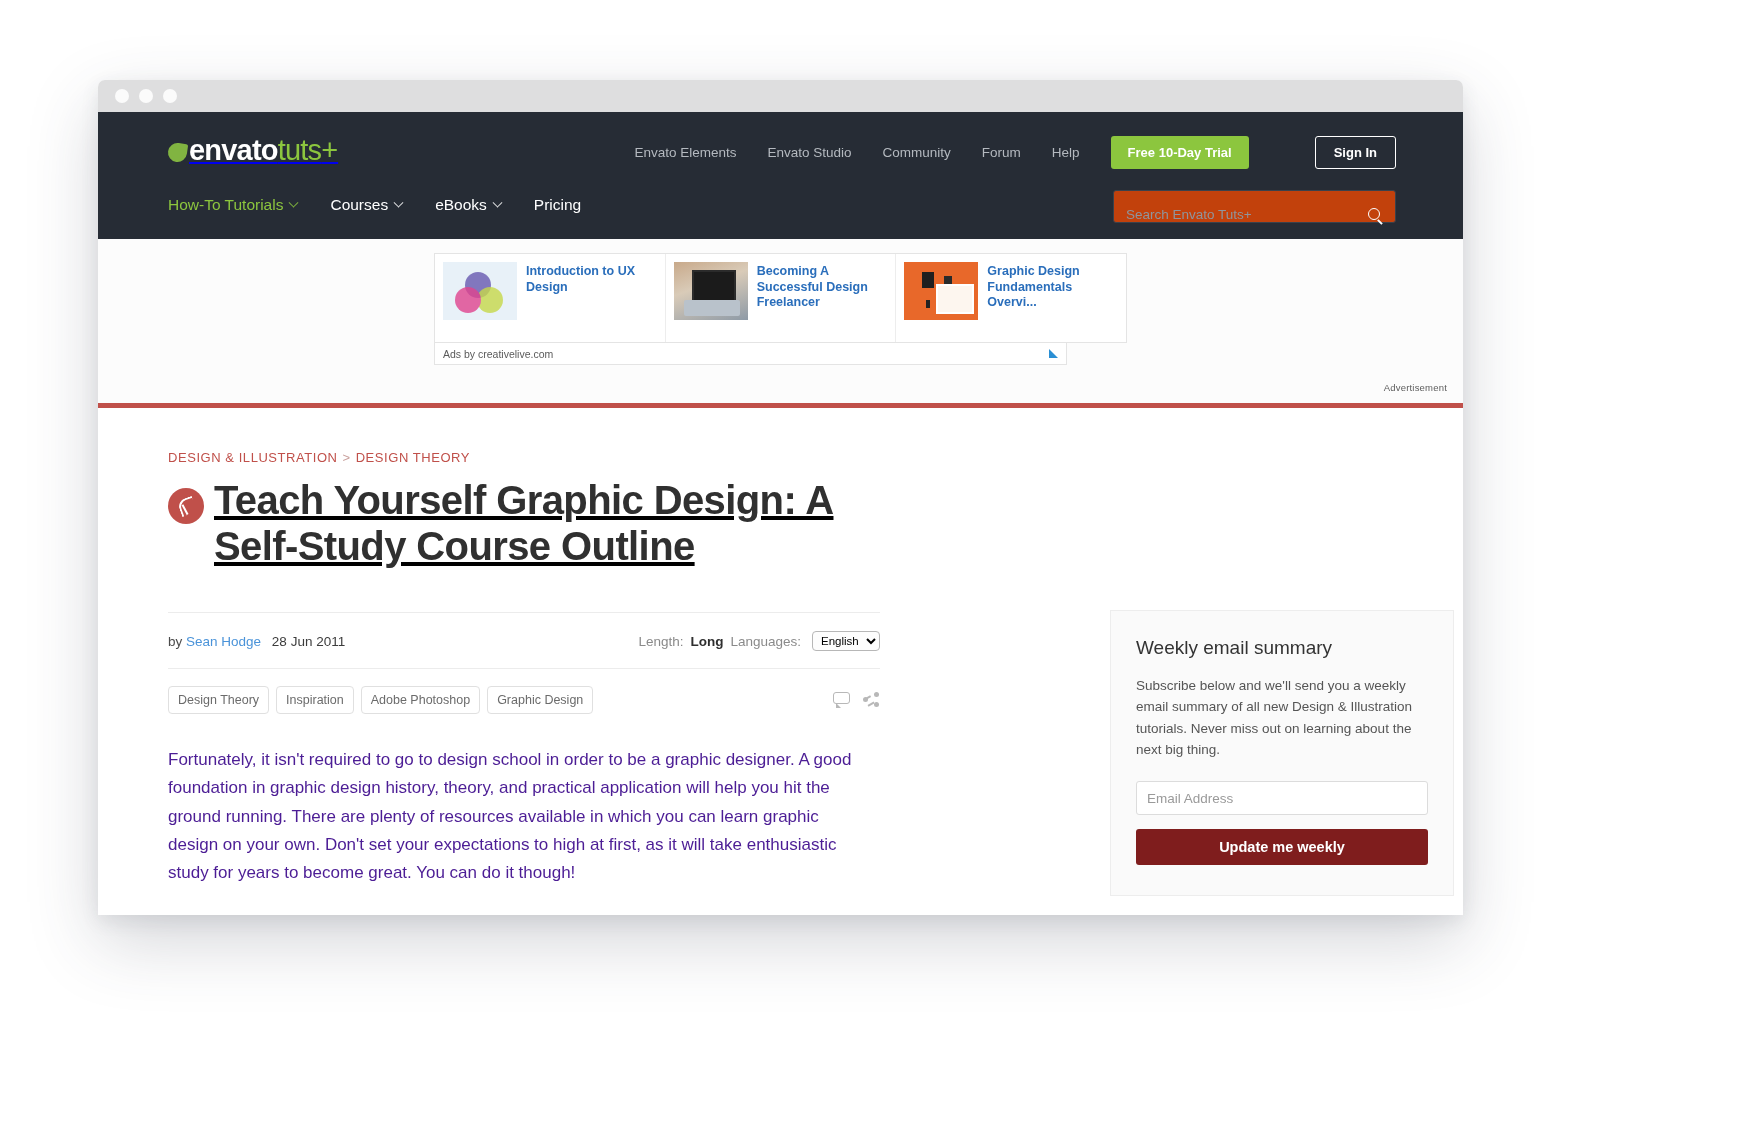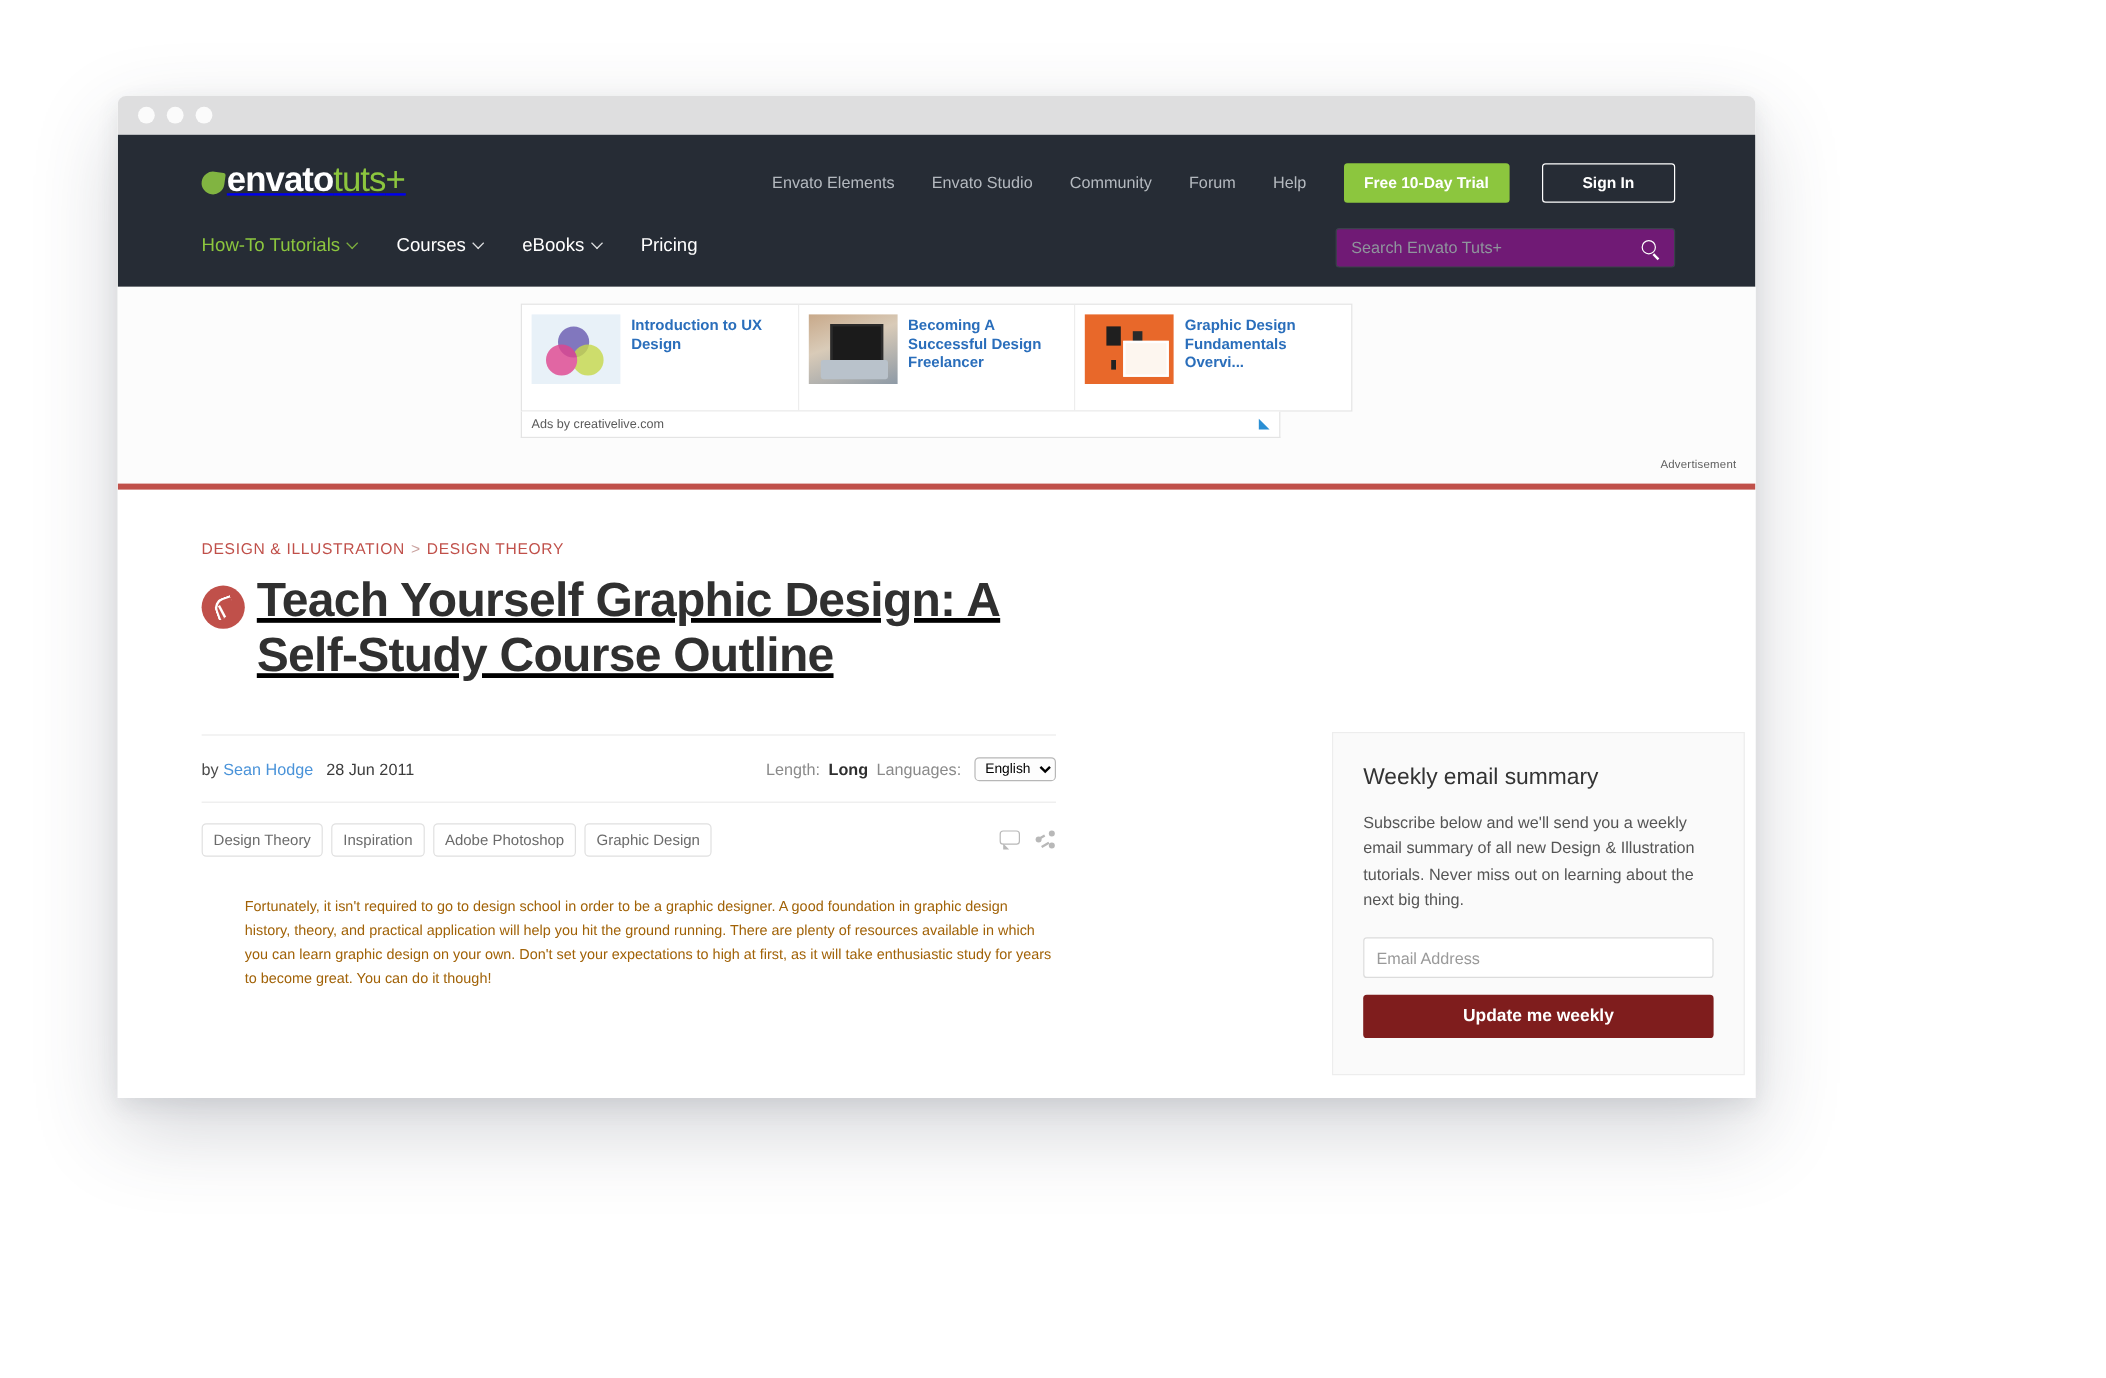--- a/index.html
+++ b/index.html
@@ -59,43 +59,43 @@
     color: #b4b9bf; font-size: 13.5px; text-decoration: none;
     margin-right: 31px; white-space: nowrap;
   }
   .btn-trial {
     background: #8cc63e; color: #ffffff; font-size: 13px; font-weight: bold;
     padding: 9px 17px; border-radius: 3px; border: none; margin-right: 27px;
     white-space: nowrap; cursor: pointer;
   }
   .btn-signin {
     background: transparent; color: #ffffff; font-size: 13px; font-weight: bold;
-    padding: 8px 33px; border-radius: 3px; border: 1.5px solid #ffffff;
-    white-space: nowrap; cursor: pointer;
+    padding: 8px 18px; border-radius: 3px; border: 1.5px solid #ffffff;
+    white-space: nowrap; cursor: pointer; margin-left: 39px;
   }
 
   .hdr-row2 { height: 57px; position: relative; }
   .main-nav { position: absolute; left: 70px; top: 14px; display: flex; align-items: center; }
   .main-nav .nav-item {
     font-size: 15.5px; color: #ffffff; text-decoration: none;
     margin-right: 33px; display: flex; align-items: center; gap: 7px;
   }
   .main-nav .nav-item.active { color: #8cc63e; }
   .caret {
     display: inline-block; width: 7px; height: 7px;
     border-right: 1.6px solid currentColor; border-bottom: 1.6px solid currentColor;
     transform: rotate(45deg) translate(-2px,-2px);
     opacity: .85;
   }
 
   .search-box {
     position: absolute; right: 67px; top: 8px;
     width: 283px; height: 33px;
-    background: #701a75; border: 1px solid #3a414b; border-radius: 3px;
-    display: flex; align-items: center;
+    background: #c2410c; border: 1px solid #3a414b; border-radius: 3px;
+    display: flex; align-items: flex-end;
   }
   .search-box input {
     flex: 1; background: transparent; border: none; outline: none;
     color: #cfd3d8; font-size: 13.5px; font-family: inherit; padding: 0 12px;
   }
   .search-box input::placeholder { color: #8f959d; }
   .search-btn {
     background: transparent; border: none; cursor: pointer;
     padding: 0 13px 0 6px; display: flex; align-items: center;
   }
@@ -244,23 +244,22 @@
     background:#b8b8b8; transform: rotate(-30deg);
     box-shadow: 0 7px 0 #b8b8b8;
   }
   .ic-share::after {
     content:""; position:absolute; left:0; top:5px; width:5px; height:5px;
     border-radius:50%; background:#b8b8b8;
     box-shadow: 11px -5px 0 #b8b8b8, 11px 5px 0 #b8b8b8;
   }
 
   .body-copy {
-    margin-top: 32px; font-size: 12px; line-height: 1.66; color: #a16207;
+    margin-top: 32px; font-size: 17px; line-height: 1.66; color: #4c1d95;
     max-width: 700px;
-    margin-left: 36px;
   }
 
   
   .sidebar {
     position: absolute; left: 1012px; top: 202px;
     width: 344px; background: #fafafa; border: 1px solid #ededed;
     padding: 26px 25px 30px 25px;
   }
   .sb-title { font-size: 19px; color: #333333; margin-bottom: 16px; }
   .sb-text { font-size: 13.5px; line-height: 1.58; color: #555555; }

